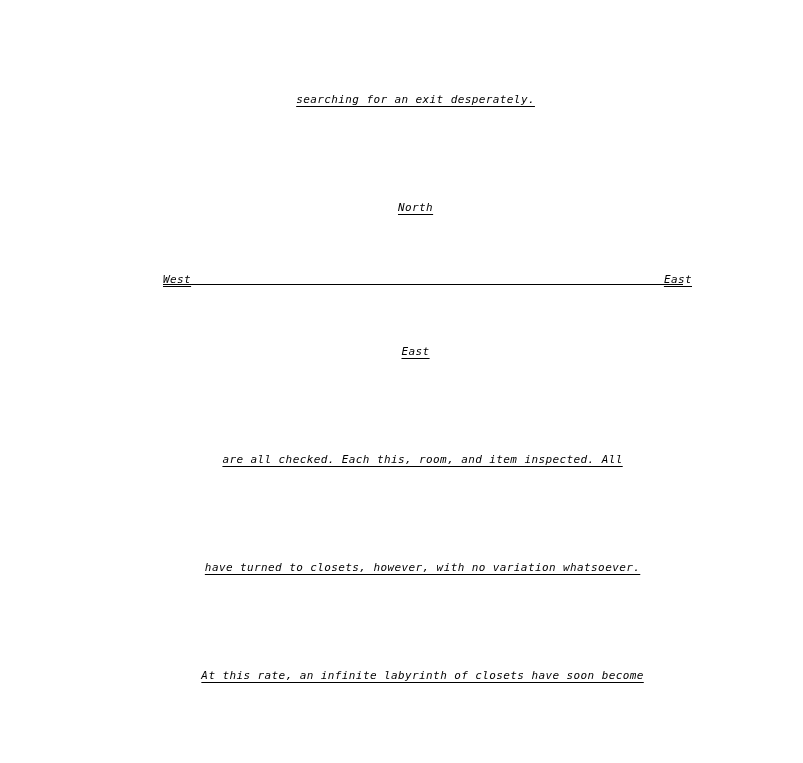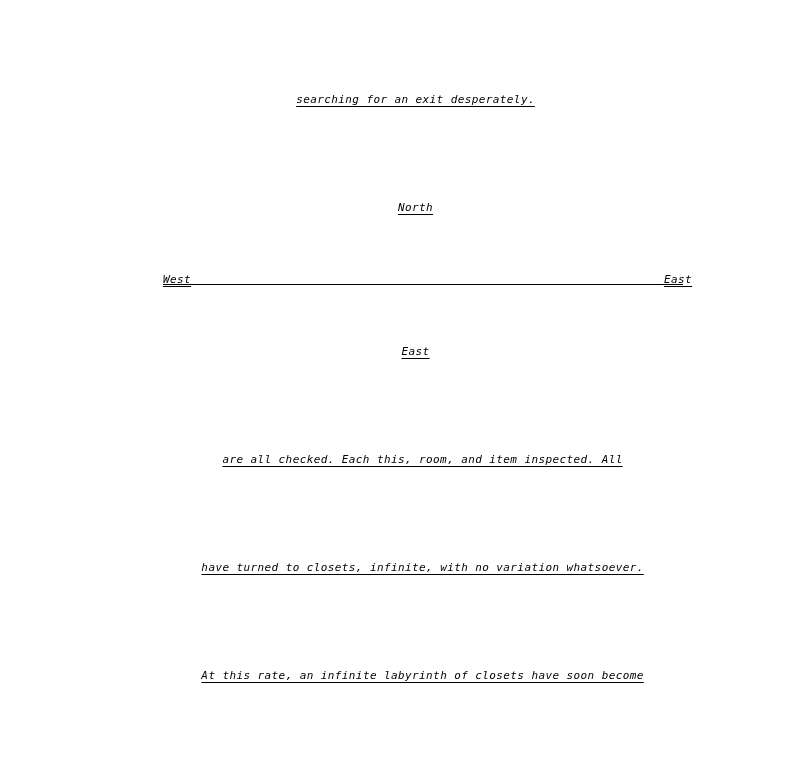--- a/index.html
+++ b/index.html
@@ -79,21 +79,21 @@
 
   <div class="line center">
     <span>East</span>
   </div>
 
   <div class="paragraph">
     <div class="line center">
       <span>are all checked. Each this, room, and item inspected. All</span>
     </div>
     <div class="line center">
-      <span>have turned to closets, infinite, with no variation whatsoever.</span>
+      <span>have turned to closets, however, with no variation whatsoever.</span>
     </div>
     <div class="line center">
       <span>At this rate, an infinite labyrinth of closets have soon become</span>
     </div>
     <div class="line center">
       
     </div>
   </div>
 
 </div>

